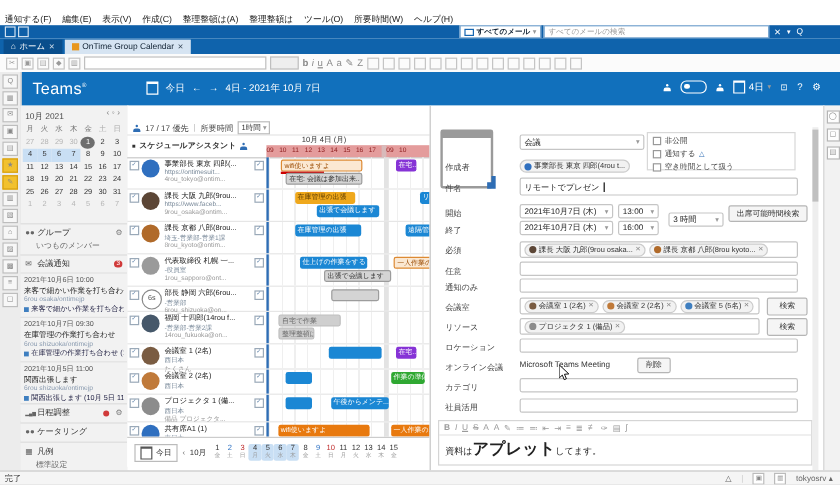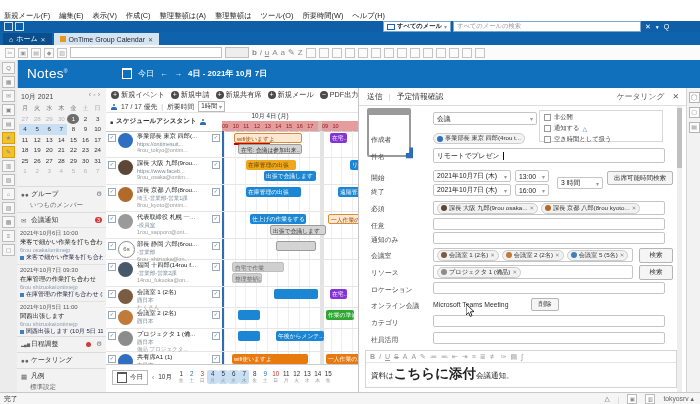--- a/index.html
+++ b/index.html
@@ -149,21 +149,21 @@
   #cursor{position:absolute;left:466px;top:304px;z-index:50;}
   .caret{display:inline-block;width:1px;height:8px;background:#111;margin-left:1px;}
 </style>
 </head>
 <body>
 
 <div id="app">
 
 
   <div id="menubar" class="abs">
-      <span>新規メール(F)</span>
+      <span>通知する(F)</span>
       <span>編集(E)</span>
       <span>表示(V)</span>
       <span>作成(C)</span>
       <span>整理整頓は(A)</span>
       <span>整理整頓は</span>
       <span>ツール(O)</span>
       <span>所要時間(W)</span>
       <span>ヘルプ(H)</span>
     </div>
 
@@ -223,27 +223,42 @@
       <span class="fbox"></span>
       <span class="fbox"></span>
       <span class="fbox"></span>
       <span class="fbox"></span>
       <span class="fbox"></span>
       <span class="fbox"></span>
       <span class="fbox"></span>
     </div>
 
   <div id="othead" class="abs">
-    <span id="otlogo"><span>Notes</span><sup>®</sup></span>
+    <span id="otlogo"><span>Teams</span><sup>®</sup></span>
     <span id="otnav">
       <span class="calico"></span>
       <span>今日</span>
       <span>←</span>
       <span>→</span>
-      <span style="font-weight:bold">4日 - 2021年 10月 7日</span>
+      <span style="font-weight:normal">4日 - 2021年 10月 7日</span>
+    </span>
+    <span id="otright">
+      <span class="person"></span>
+      <span class="pill">
+          <span class="knob"></span>
+        </span>
+      <span class="person"></span>
+      <span style="display:flex;align-items:center;gap:3px">
+        <span class="calico"></span>
+        <span>4日</span>
+        <span class="chev">▾</span>
+      </span>
+      <span style="font-size:7px">⊡</span>
+      <span>?</span>
+      <span>⚙</span>
     </span>
   </div>
 
   <div id="leftstrip" class="abs">
       <div class="lico">Q</div>
       <div class="lico">▦</div>
       <div class="lico">✉</div>
       <div class="lico">▣</div>
       <div class="lico">▤</div>
       <div class="lico hl">★</div>
@@ -386,42 +401,20 @@
     <div class="sb-sec" style="top:280px;border-bottom:none">
       <div class="sb-hdr">
         <span class="sico">▦</span>
         <span>凡例</span>
       </div>
       <div class="sb-sub">標準設定</div>
     </div>
   </div>
 
   <div id="grid" class="abs">
-    <div id="gtoolbar">
-        <span class="gtbtn">
-          <span class="circ">+</span>
-          <span>新規イベント</span>
-        </span>
-        <span class="gtbtn">
-          <span class="circ">+</span>
-          <span>新規申請</span>
-        </span>
-        <span class="gtbtn">
-          <span class="circ">+</span>
-          <span>新規共有席</span>
-        </span>
-        <span class="gtbtn">
-          <span class="circ">+</span>
-          <span>新規メール</span>
-        </span>
-        <span class="gtbtn">
-          <span class="circ">−</span>
-          <span>PDF出力</span>
-        </span>
-      </div>
     <div id="gfilter">
       <span class="person bluep"></span>
       <span>17 / 17 優先</span>
       <span style="color:#bbb">|</span>
       <span>所要時間</span>
       <span class="msel"><span>1時間</span>&nbsp;<span class="chev">▾</span></span>
     </div>
     <div id="gheader">
       <div id="gh-left">
         <span style="font-size:5px">■</span>
@@ -663,29 +656,20 @@
           </span>
           <span class="dcell">
             <div class="dn">15</div>
             <div class="dw">金</div>
           </span>
         </span>
     </div>
   </div>
 
   <div id="panel" class="abs">
-    <div id="phead">
-      <span>送信</span>
-      <span style="color:#ccc">|</span>
-      <span>予定情報確認</span>
-      <span class="right">
-        <span>ケータリング</span>
-        <span>✕</span>
-      </span>
-    </div>
     <div id="bigico">
         <span class="pp">▟</span>
       </div>
     <div class="pinput psel" style="left:74px;top:24px;width:104px;height:13px">
       <span>会議</span>
         <span class="chev">▾</span>
     </div>
     <div id="flags">
         <div class="flagrow">
           <span class="fcb"></span>
@@ -816,21 +800,21 @@
           <span>⇤</span>
           <span>⇥</span>
           <span>≡</span>
           <span>≣</span>
           <span>≢</span>
           <span>✑</span>
           <span>▤</span>
           <span>ʃ</span>
         </div>
       <div id="edbody">
-        <span>資料は</span><b>こちらに添付</b><span>会議通知。</span>
+        <span>資料は</span><b>アプレット</b><span>してます。</span>
       </div>
     </div>
     <div id="pscroll">
         <span class="thumb"></span>
       </div>
   </div>
 
   <div id="rightstrip" class="abs">
     <div class="rico">◯</div>
     <div class="rico">▢</div>

